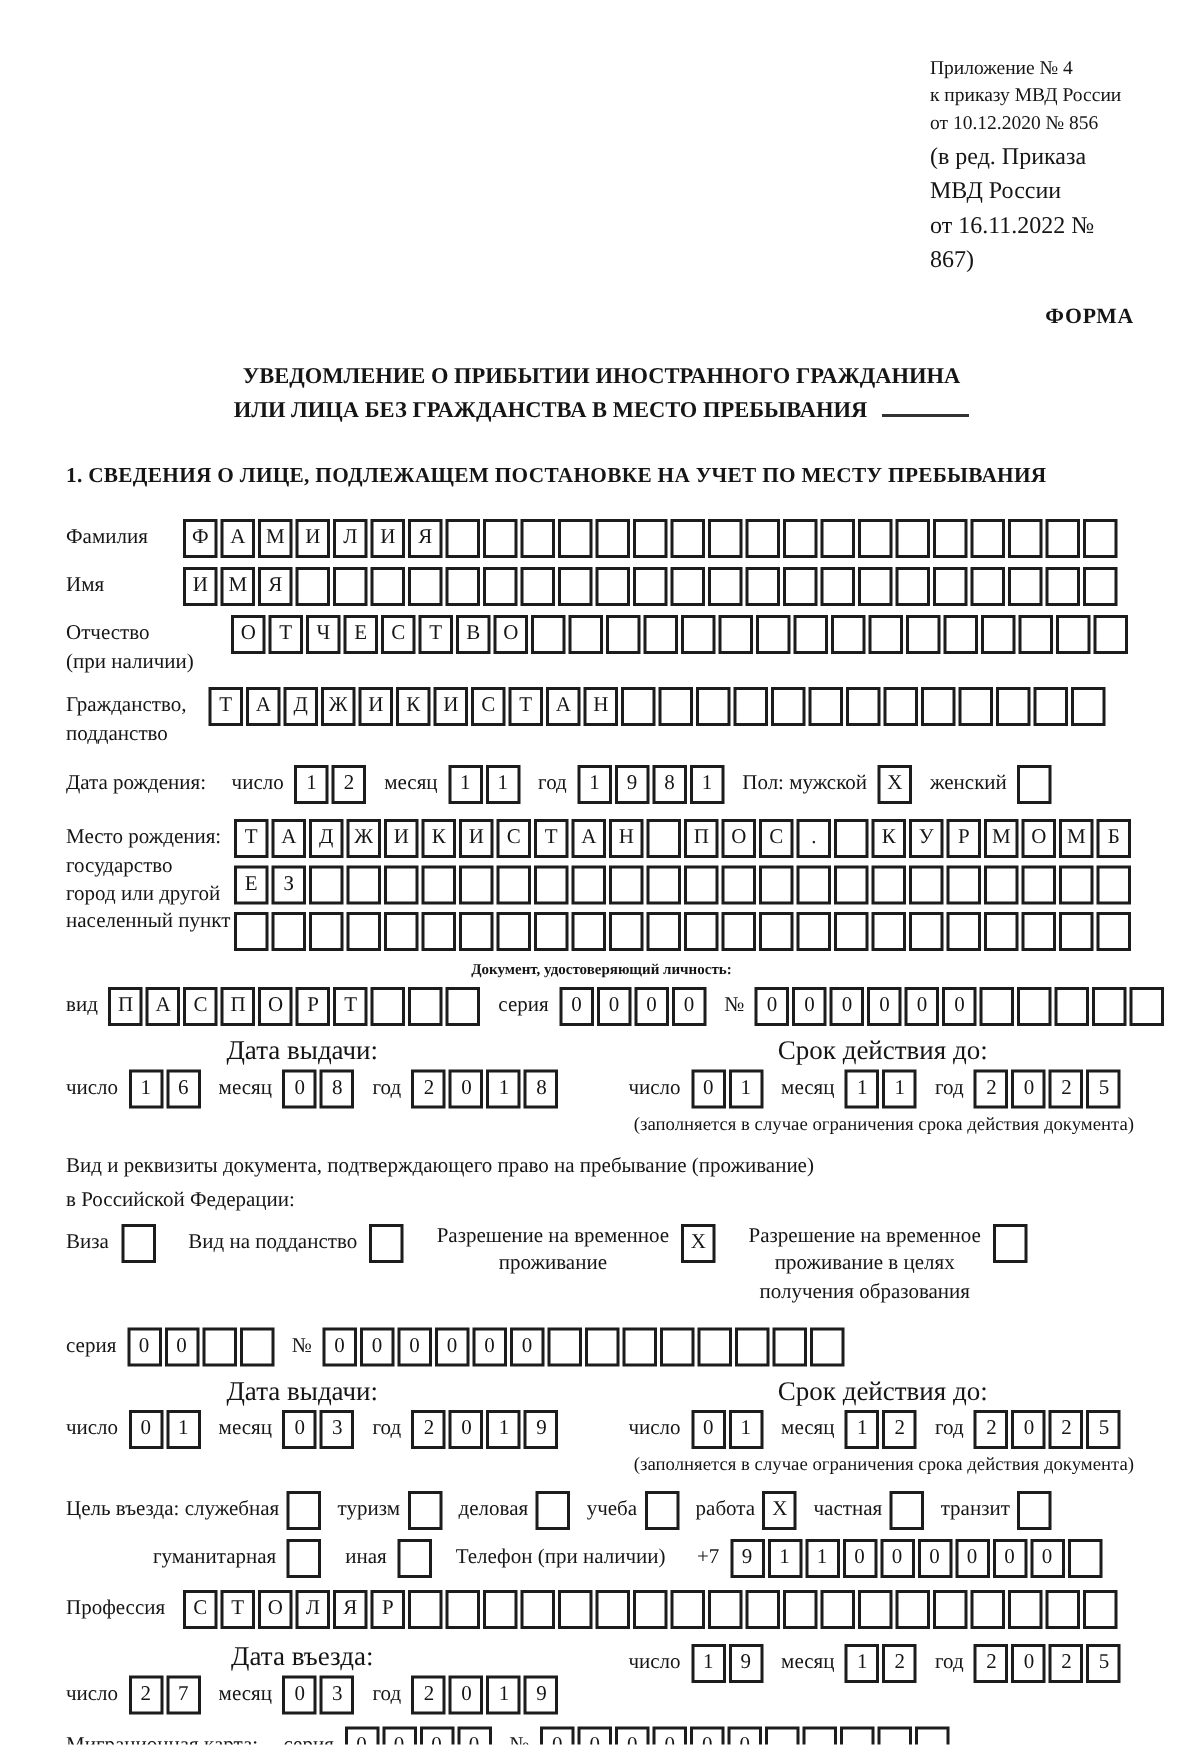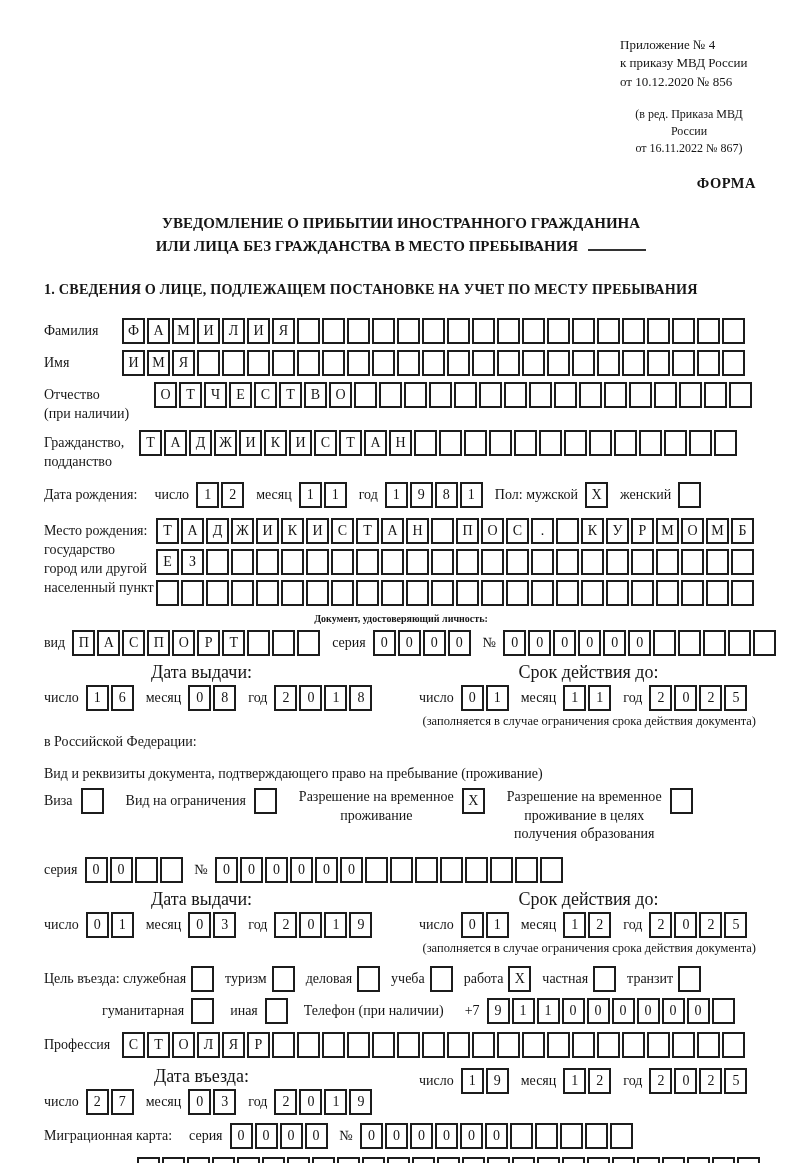--- a/index.html
+++ b/index.html
@@ -8,21 +8,21 @@
     width: 800px; height: 1163px;
     background: #ffffff;
     color: #151515;
     font-family: "Liberation Serif", serif;
     overflow: hidden;
   }
   .page { padding: 36px 42px 0 44px; }
 
   
   .appendix { margin-left: 576px; font-size: 13px; line-height: 1.42; }
-  .appendix .rev { margin-top: 15px; font-size: 12px; text-align: center; }
+  .appendix .rev { margin-top: 3px; font-size: 16px; }
   .form-label { text-align: right; font-weight: bold; font-size: 14.5px; letter-spacing: .5px; margin-top: 18px; padding-right: 2px; }
 
   
   .title { text-align: center; font-weight: bold; font-size: 15px; line-height: 1.5; margin-top: 20px; }
   .title-underline { display:inline-block; width: 58px; border-bottom: 2px solid #333; height: 13px; margin-left: 10px; }
 
   .sec-heading { font-weight: bold; font-size: 14.2px; margin-top: 24px; letter-spacing: .2px; }
 
   
   .cell {
@@ -411,29 +411,29 @@
             <span class="cell">2</span>
             <span class="cell">0</span>
             <span class="cell">2</span>
             <span class="cell">5</span>
           </span>
         </div>
     </div>
   </div>
   <div class="note">(заполняется в случае ограничения срока действия документа)</div>
 
+  <div class="intro">Вид и реквизиты документа, подтверждающего право на пребывание (проживание)</div>
   <div class="intro" style="margin-top:2px">в Российской Федерации:</div>
-  <div class="intro">Вид и реквизиты документа, подтверждающего право на пребывание (проживание)</div>
 
   <div class="segrow opts">
       <span class="seg-label">Виза</span>
       <span class="cells">
         <span class="cell"></span>
       </span>
-      <span class="seg-label">Вид на ограничения</span>
+      <span class="seg-label">Вид на подданство</span>
       <span class="cells">
         <span class="cell"></span>
       </span>
       <span class="seg-label multi">Разрешение на временное
 проживание</span>
       <span class="cells">
         <span class="cell">Х</span>
       </span>
       <span class="seg-label multi">Разрешение на временное
 проживание в целях

